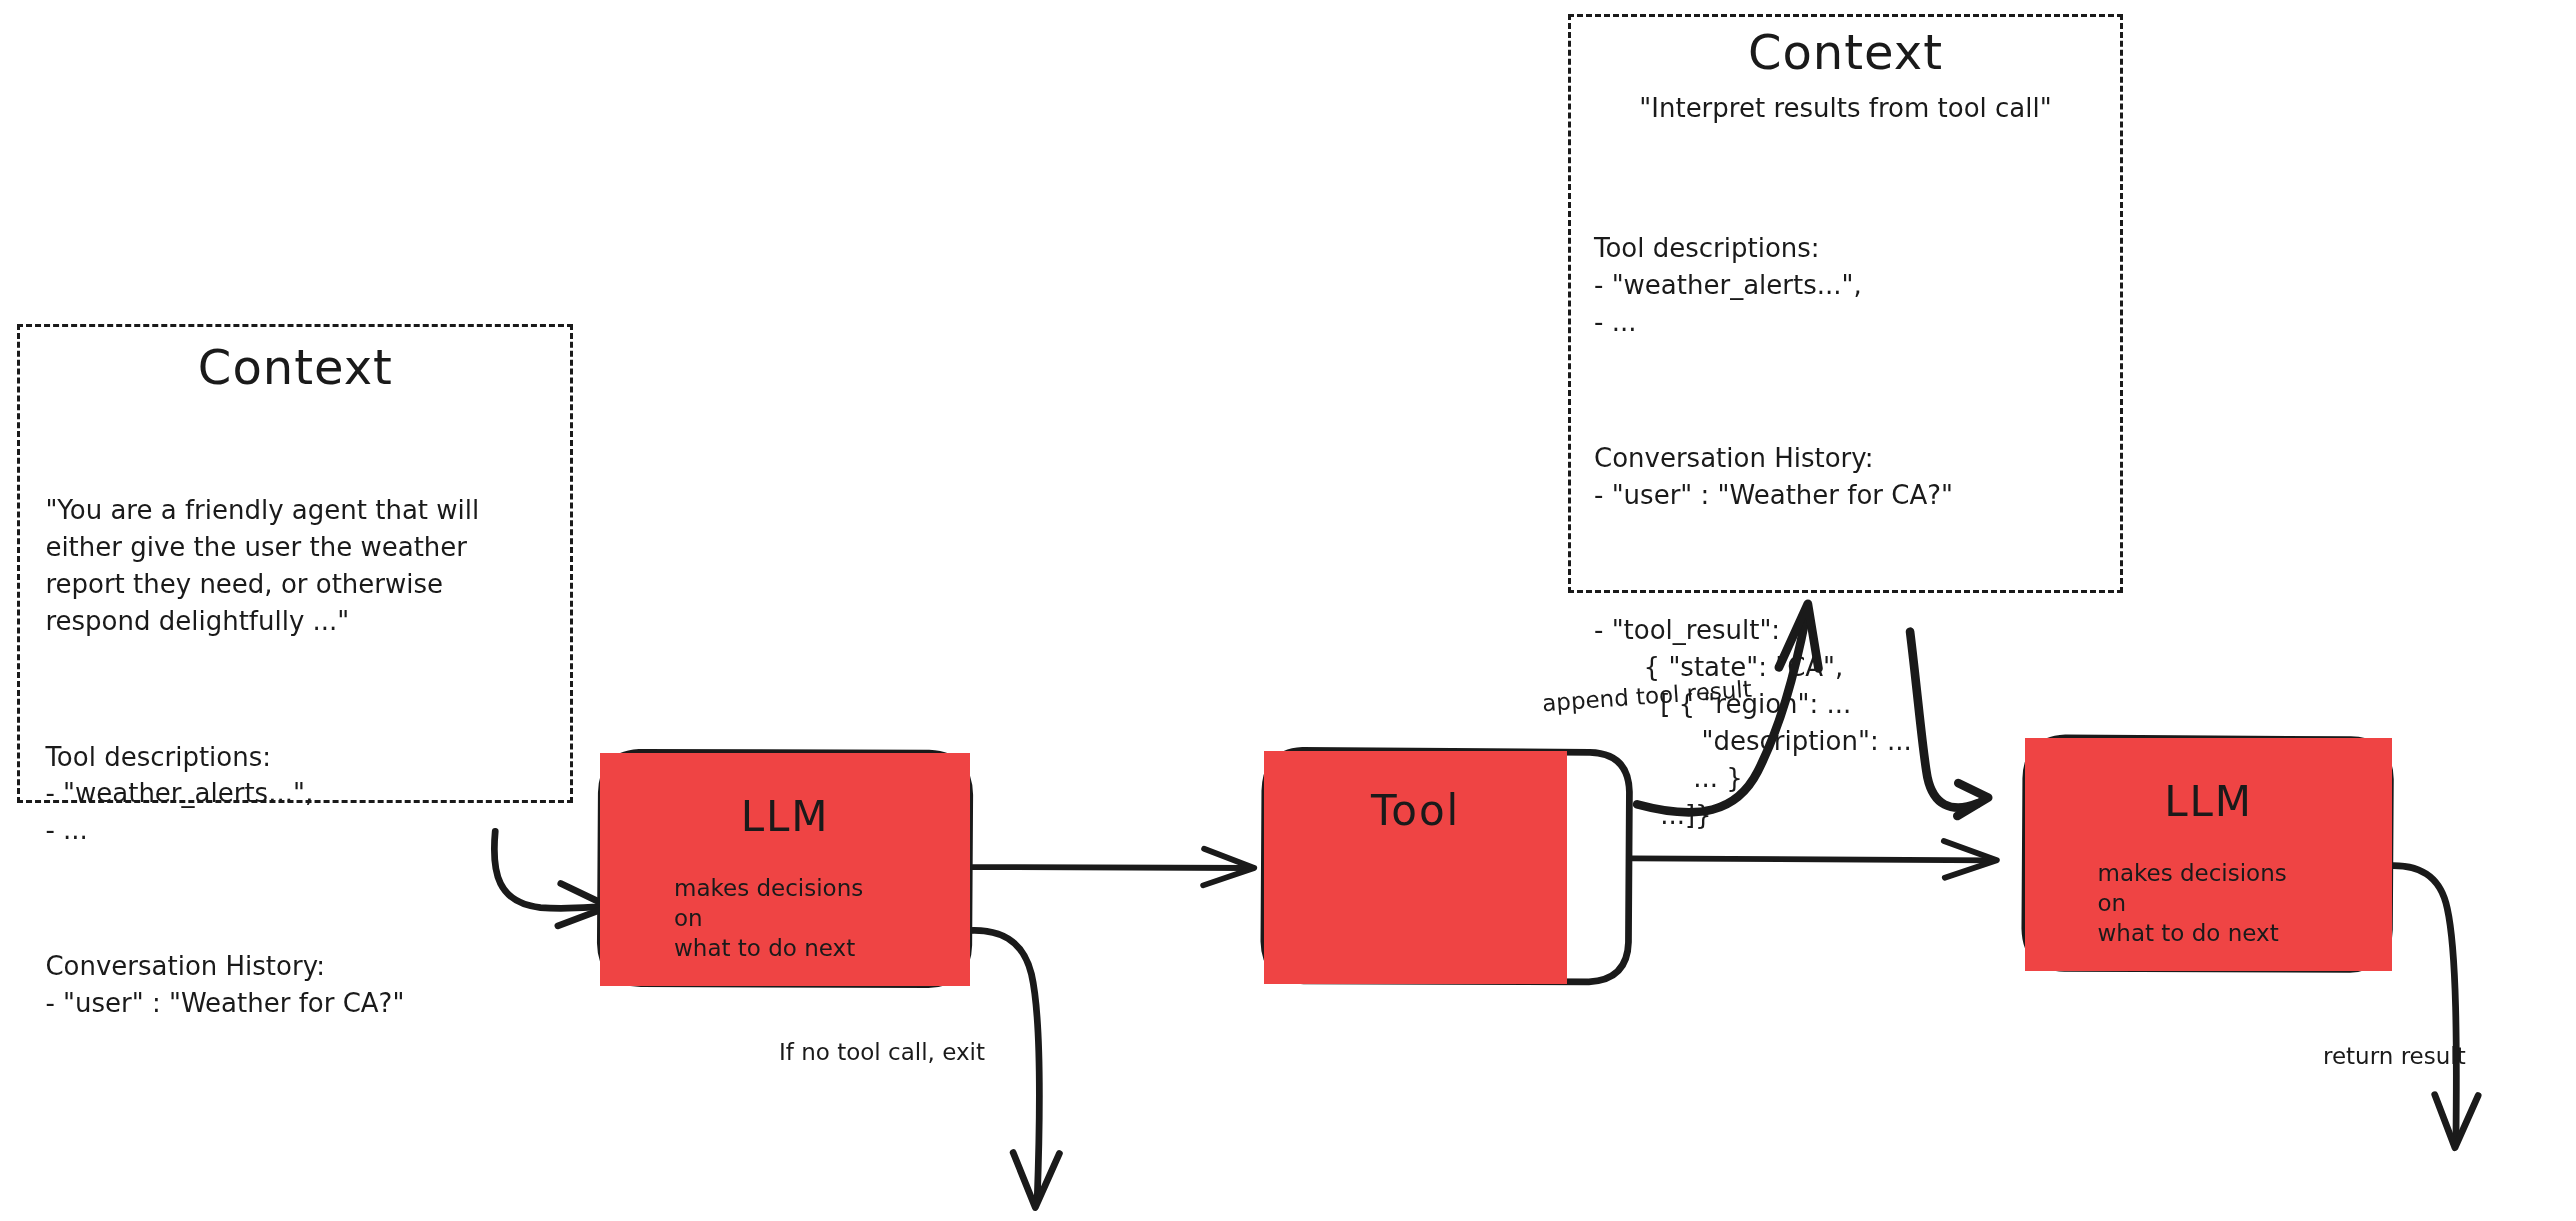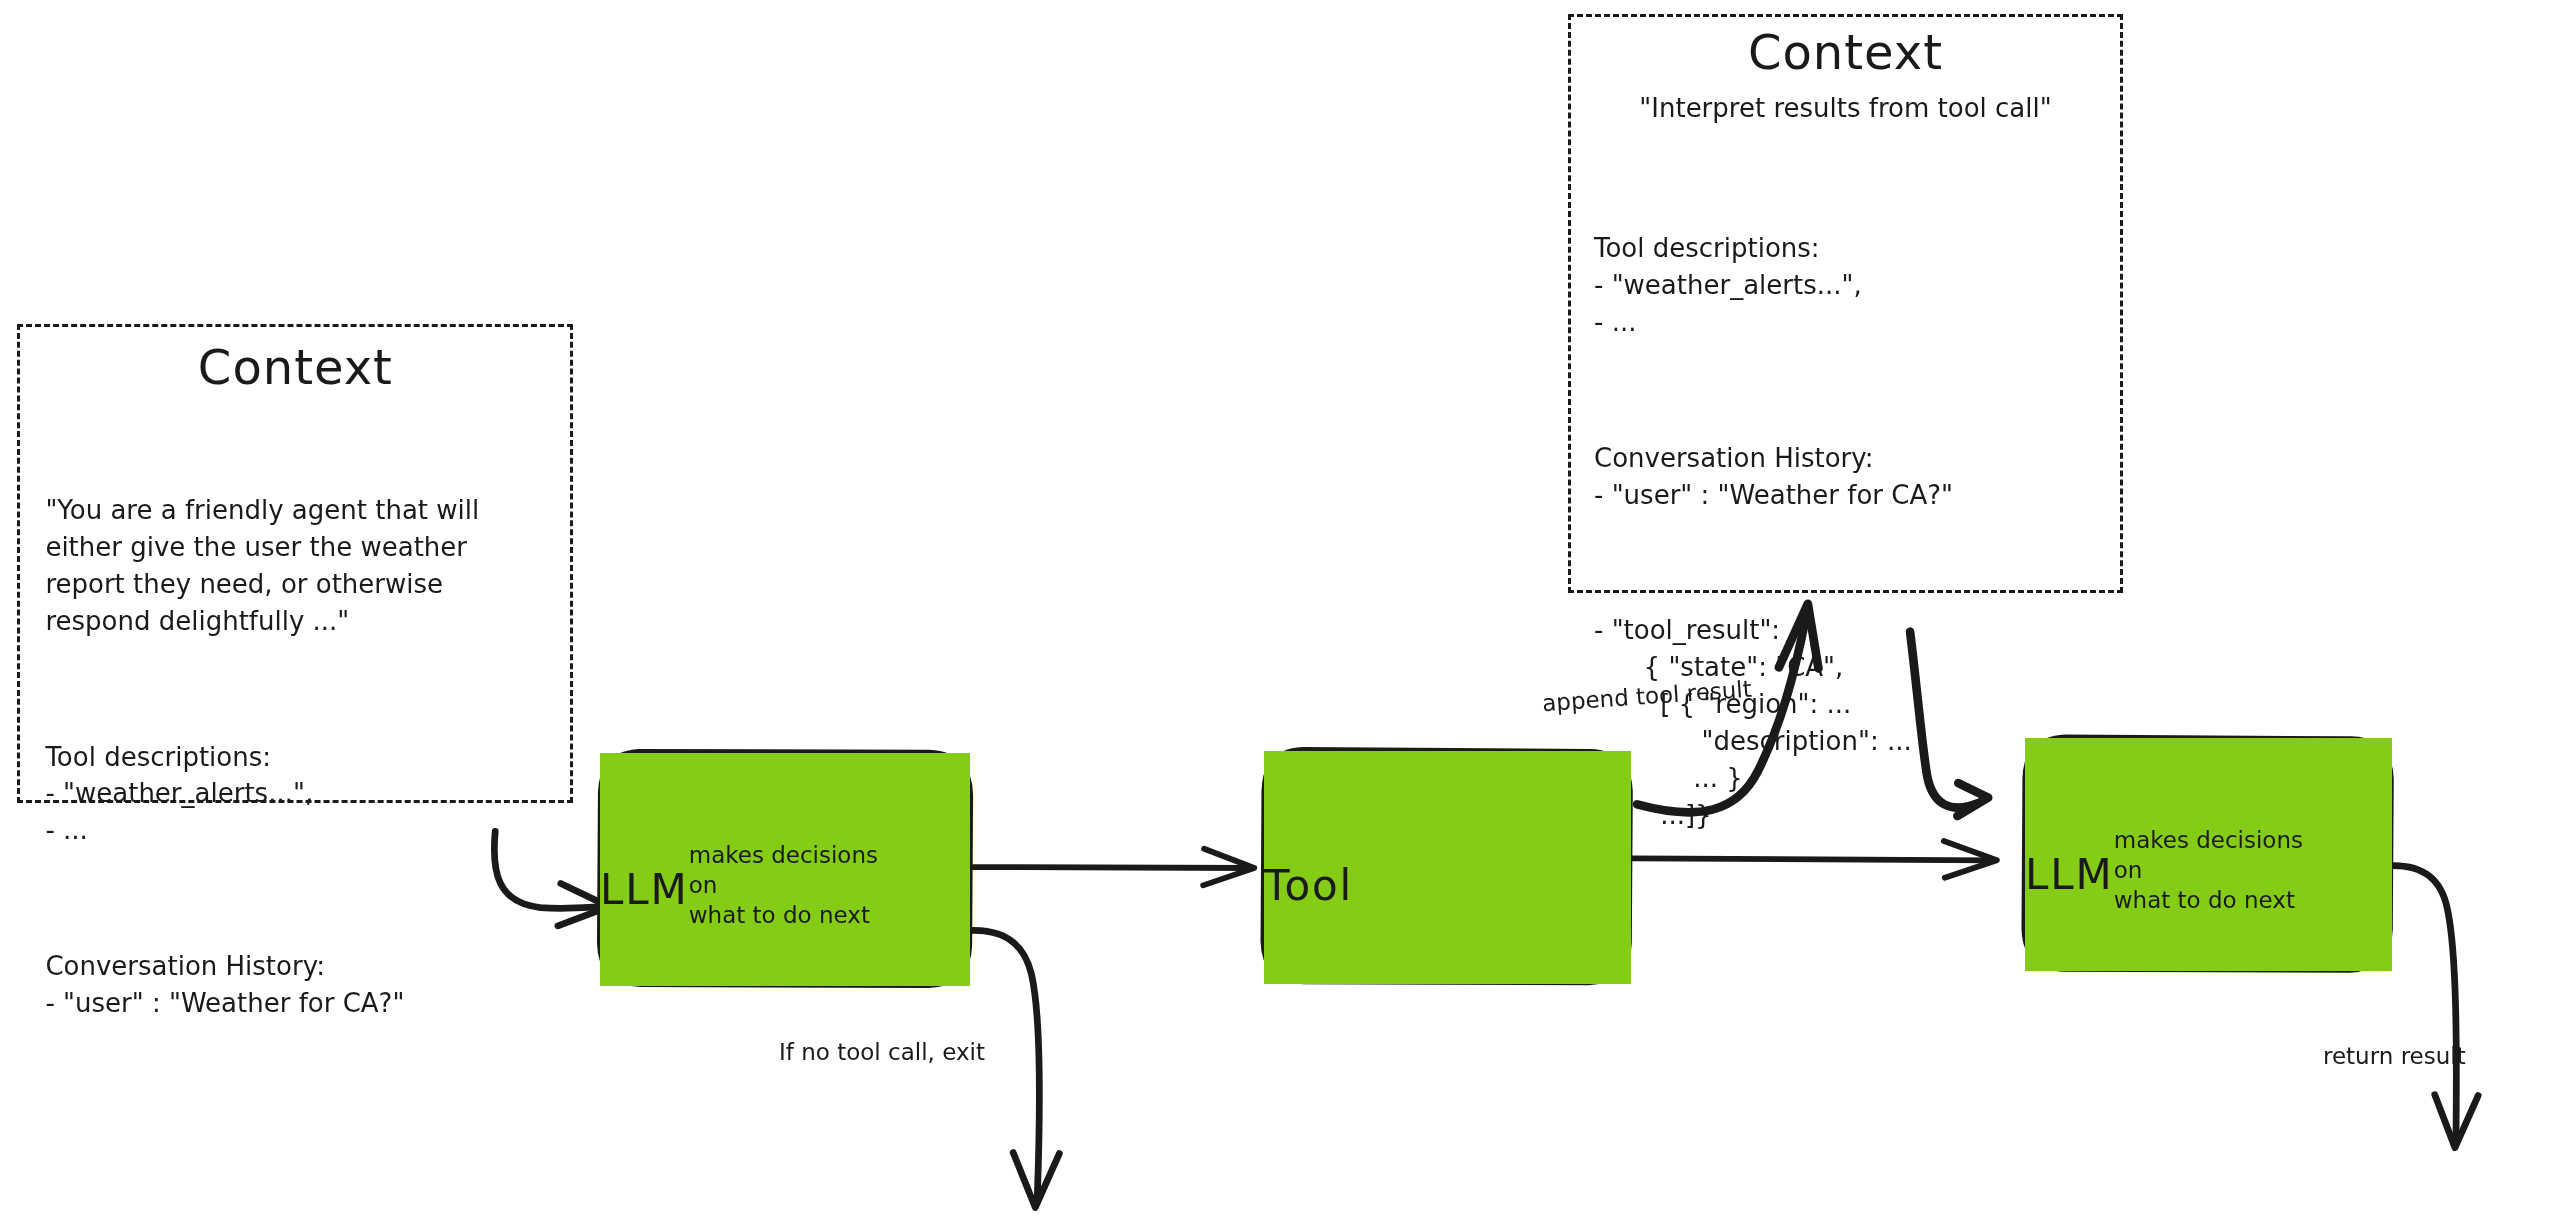--- a/index.html
+++ b/index.html
@@ -41,23 +41,24 @@
     color: #1a1a1a;
     line-height: 1.42;
     white-space: pre-wrap;
   }
   .ctx-para { margin: 0 0 25px 0; }
   .ctx-para:last-child { margin-bottom: 0; }
   .node-box {
     position: absolute;
     box-sizing: border-box;
     display: flex;
+    flex-direction: column;
     align-items: center;
     justify-content: flex-start;
-    background: #84cc16;
+    background: #ef4444;
   }
   .node-title {
     font-size: 42px;
     color: #1a1a1a;
     letter-spacing: 1.9px;
   }
   .node-sub {
     font-size: 23px;
     color: #1a1a1a;
     line-height: 1.3;
@@ -162,21 +163,21 @@
       <path d="M 2524 1135 L 2545 1190 L 2569 1136"></path>
     </g>
   </svg>
 
   <div class="node-box" style="left:600px; top:753px; width:370px; height:233px;">
     <div class="node-title" style="margin-top:39px;">LLM</div>
     <div class="node-sub" style="margin-top:33px; width:222px;">makes decisions on
 what to do next</div>
   </div>
 
-  <div class="node-box" style="left:1264px; top:751px; width:367px; height:233px;">
+  <div class="node-box" style="left:1264px; top:751px; width:303px; height:233px;">
     <div class="node-title" style="margin-top:35px;">Tool</div>
   </div>
 
   <div class="node-box" style="left:2025px; top:738px; width:367px; height:233px;">
     <div class="node-title" style="margin-top:39px;">LLM</div>
     <div class="node-sub" style="margin-top:33px; width:222px;">makes decisions on
 what to do next</div>
   </div>
 
   <div class="edge-label rot-up" style="left:1542px; top:683px;">append tool result</div>

